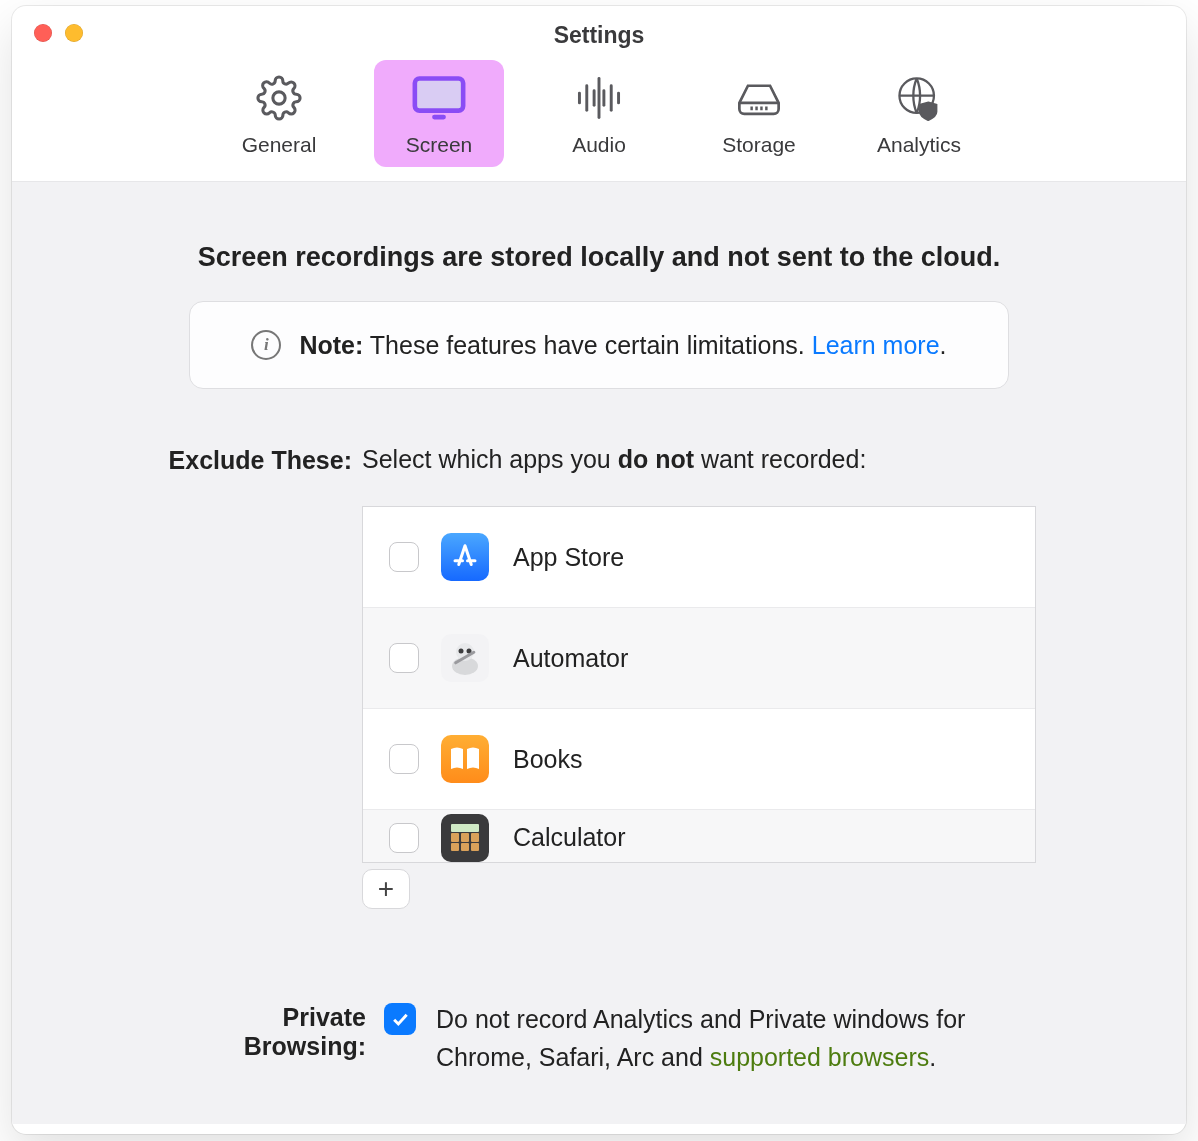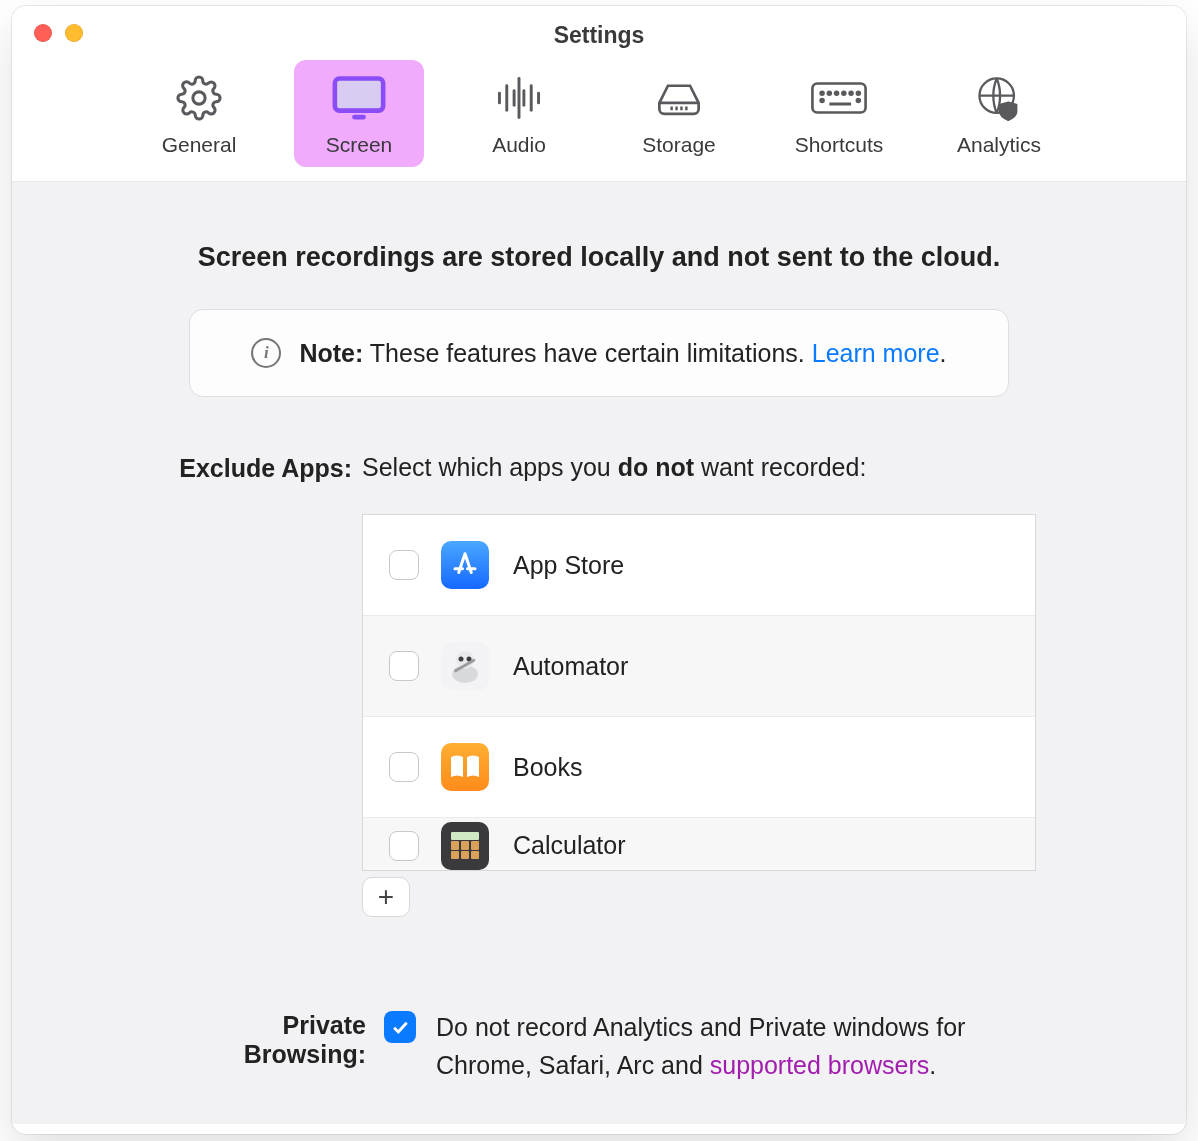--- a/index.html
+++ b/index.html
@@ -82,21 +82,21 @@
     .content {
       background: #f2f2f4;
       height: calc(100% - 186px);
       padding: 60px 150px 40px;
     }
     .headline {
       font-size: 27px;
       font-weight: 700;
       text-align: center;
       color: #222;
-      margin-bottom: 36px;
+      margin-bottom: 28px;
     }
     .note-box {
       background: #fdfdfe;
       border: 1px solid #dedee1;
       border-radius: 14px;
       padding: 28px 30px;
       display: flex;
       align-items: center;
       gap: 18px;
       font-size: 25px;
@@ -186,21 +186,21 @@
     }
     .pb-check {
       width: 32px; height: 32px; border-radius: 8px;
       background: #0a7aff; flex-shrink: 0;
       display:flex; align-items:center; justify-content:center;
       margin-top: 2px; margin-right: 12px;
       position: relative;
     }
     .pb-check svg{ width:20px; height:20px; stroke:#fff; stroke-width:3.5; fill:none;}
     .pb-text { font-size: 25px; color:#222; line-height:1.5; max-width: 600px;}
-    .pb-text a { color:#a21caf; text-decoration:none;}
+    .pb-text a { color:#4d7c0f; text-decoration:none;}
 
     
     .i-appstore{background:linear-gradient(#4aa7ff,#1669ff);color:#fff;}
     .i-automator{background:#f3f3f5;}
     .i-books{background:linear-gradient(#ffae33,#ff8c1a);color:#fff;}
     .i-calc{background:#3a3a3c;border-radius:10px;}
     .calc-grid{width:30px;height:30px;display:grid;grid-template-columns:repeat(3,1fr);grid-template-rows:repeat(3,1fr);gap:1.5px;padding:1px;background:#3a3a3c;}
     .calc-grid span{background:#d9a15a;border-radius:1px;}
     .calc-grid .screen{grid-column:1/4;background:#cfe9c5;}
   </style>
@@ -255,37 +255,20 @@
         <svg width="54" height="40" viewBox="0 0 44 32" fill="none" stroke="currentColor" stroke-width="2.2">
             <path d="M6 20 L13 6 h18 L38 20 v5 a4 4 0 0 1-4 4 H10 a4 4 0 0 1-4-4 z"></path>
             <line x1="6" y1="20" x2="38" y2="20"></line>
             <line x1="15" y1="24.5" x2="29" y2="24.5" stroke-width="3" stroke-dasharray="2 2"></line>
           </svg>
       </div>
       <div class="tab-label">Storage</div>
     </div>
     <div class="tab">
       <div class="tab-icon">
-        <svg width="58" height="40" viewBox="0 0 48 32" fill="none" stroke="currentColor" stroke-width="2.2">
-            <rect x="2" y="4" width="44" height="24" rx="4"></rect>
-            <circle cx="10" cy="12" r="1.2" fill="currentColor"></circle>
-            <circle cx="16" cy="12" r="1.2" fill="currentColor"></circle>
-            <circle cx="22" cy="12" r="1.2" fill="currentColor"></circle>
-            <circle cx="28" cy="12" r="1.2" fill="currentColor"></circle>
-            <circle cx="34" cy="12" r="1.2" fill="currentColor"></circle>
-            <circle cx="40" cy="12" r="1.2" fill="currentColor"></circle>
-            <circle cx="10" cy="18" r="1.2" fill="currentColor"></circle>
-            <circle cx="40" cy="18" r="1.2" fill="currentColor"></circle>
-            <line x1="16" y1="21" x2="34" y2="21" stroke-width="2.4"></line>
-          </svg>
-      </div>
-      <div class="tab-label">Shortcuts</div>
-    </div>
-    <div class="tab">
-      <div class="tab-icon">
         <svg width="50" height="46" viewBox="0 0 40 40" fill="none" stroke="currentColor" stroke-width="2">
             <circle cx="18" cy="18" r="15"></circle>
             <path d="M3 18 h30 M18 3 a22 30 0 0 1 0 30 M18 3 a22 30 0 0 0 0 30"></path>
             <path d="M28 24 l7 2 v6 c0 3-3.5 5.5-7 7-3.5-1.5-7-4-7-7 v-6 z" fill="#5a5a5e" stroke="#5a5a5e"></path>
           </svg>
       </div>
       <div class="tab-label">Analytics</div>
     </div>
   </div>
 
@@ -293,21 +276,21 @@
     <div class="headline">Screen recordings are stored locally and not sent to the cloud.</div>
 
     <div class="note-box">
       <div class="info-icon">i</div>
       <div>
         <span class="bold">Note:</span><span> These features have certain limitations. </span><a href="#">Learn more</a><span>.</span>
       </div>
     </div>
 
     <div class="section-row">
-      <div class="section-label">Exclude Apps:</div>
+      <div class="section-label">Exclude These:</div>
       <div class="section-body">
         <span>Select which apps you </span><span class="bold">do not</span><span> want recorded:</span>
 
         <div class="app-list">
           <div class="app-row">
             <div class="cb"></div>
             <div class="app-icon i-appstore">
               <svg width="30" height="30" viewBox="0 0 24 24" fill="none" stroke="#fff" stroke-width="2.4" stroke-linecap="round">
                   <path d="M12 3 L7 18 M12 3 L17 18 M4 15 h6 M14 15 h6"></path>
                 </svg>

